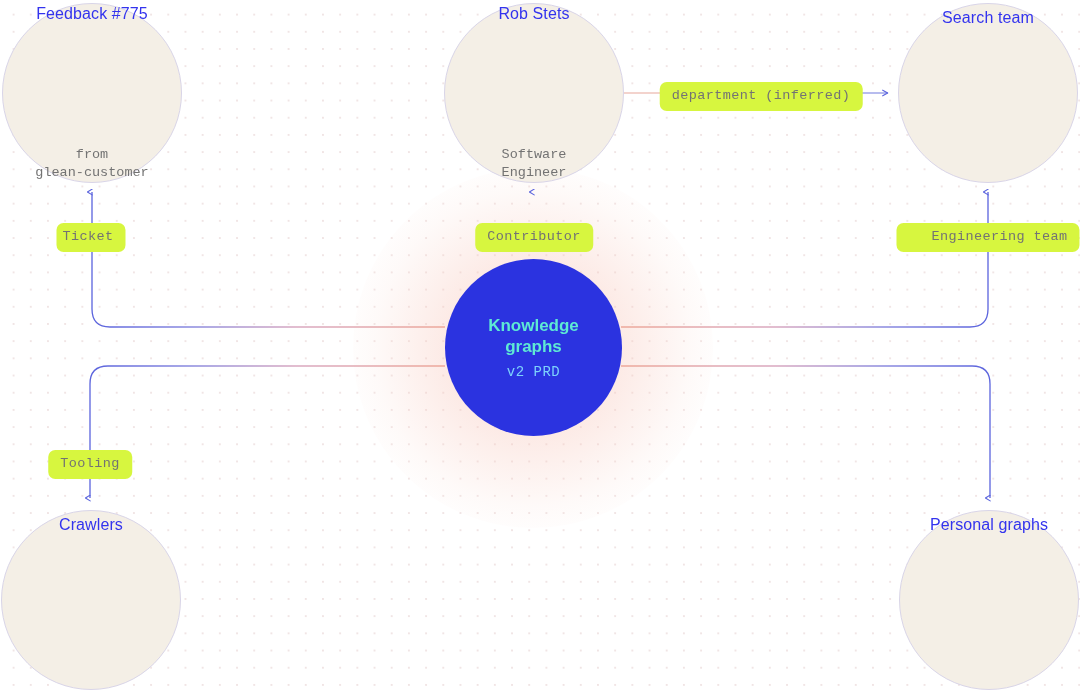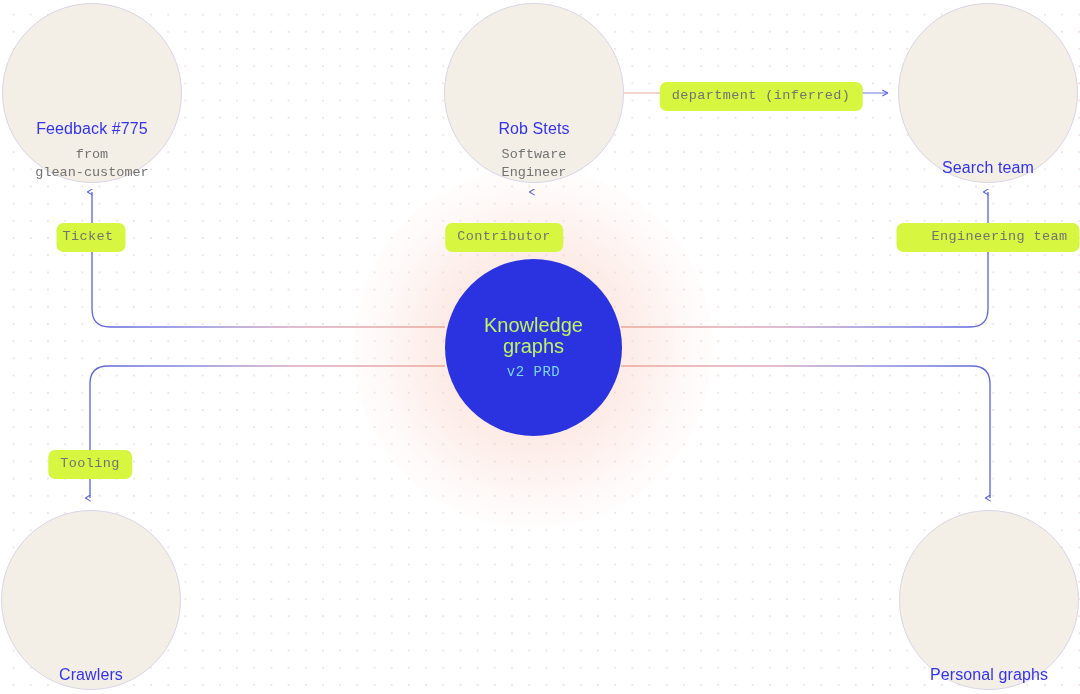--- a/index.html
+++ b/index.html
@@ -45,21 +45,21 @@
   
   .node {
     position: absolute;
     border-radius: 50%;
     background: #f4efe6;
     border: 1px solid #d9d5e8;
     box-sizing: border-box;
     display: flex;
     flex-direction: column;
     align-items: center;
-    justify-content: flex-end;
+    justify-content: space-between;
     text-align: center;
   }
   .node-title {
     color: #3333ee;
     font-family: "Liberation Sans", sans-serif;
     font-size: 16px;
     line-height: 20px;
     letter-spacing: 0.1px;
   }
   .node-sub {
@@ -77,25 +77,26 @@
     position: absolute;
     border-radius: 50%;
     background: #2b33e0;
     display: flex;
     flex-direction: column;
     align-items: center;
     justify-content: center;
     text-align: center;
   }
   .center-title {
-    color: #bef264;
+    color: #5eead4;
     font-family: "Liberation Sans", sans-serif;
-    font-size: 20px;
+    font-size: 17px;
     line-height: 21px;
     white-space: pre-line;
+    font-weight: bold;
   }
   .center-sub {
     margin-top: 6px;
     color: #7dd3fc;
     font-family: "Liberation Mono", monospace;
     font-size: 14px;
     line-height: 18px;
     letter-spacing: 0.5px;
   }
 
@@ -191,21 +192,21 @@
   </div>
 
   <div class="center-node" style="left:445px; top:259px; width:177px; height:177px;">
     <div class="center-title">Knowledge
 graphs</div>
     <div class="center-sub">v2 PRD</div>
   </div>
 
   <div class="chip" style="left:91px; top:223px;padding-left:6px;">Ticket</div>
 
-  <div class="chip" style="left:504px; top:223px;">Contributor</div>
+  <div class="chip" style="left:534px; top:223px;">Contributor</div>
 
   <div class="chip" style="left:988px; top:223px;padding-left:35px;">Engineering team</div>
 
   <div class="chip" style="left:90px; top:450px;">Tooling</div>
 
 
   <div class="chip" style="left:761px; top:82px;">department (inferred)</div>
 
 </div>
 

